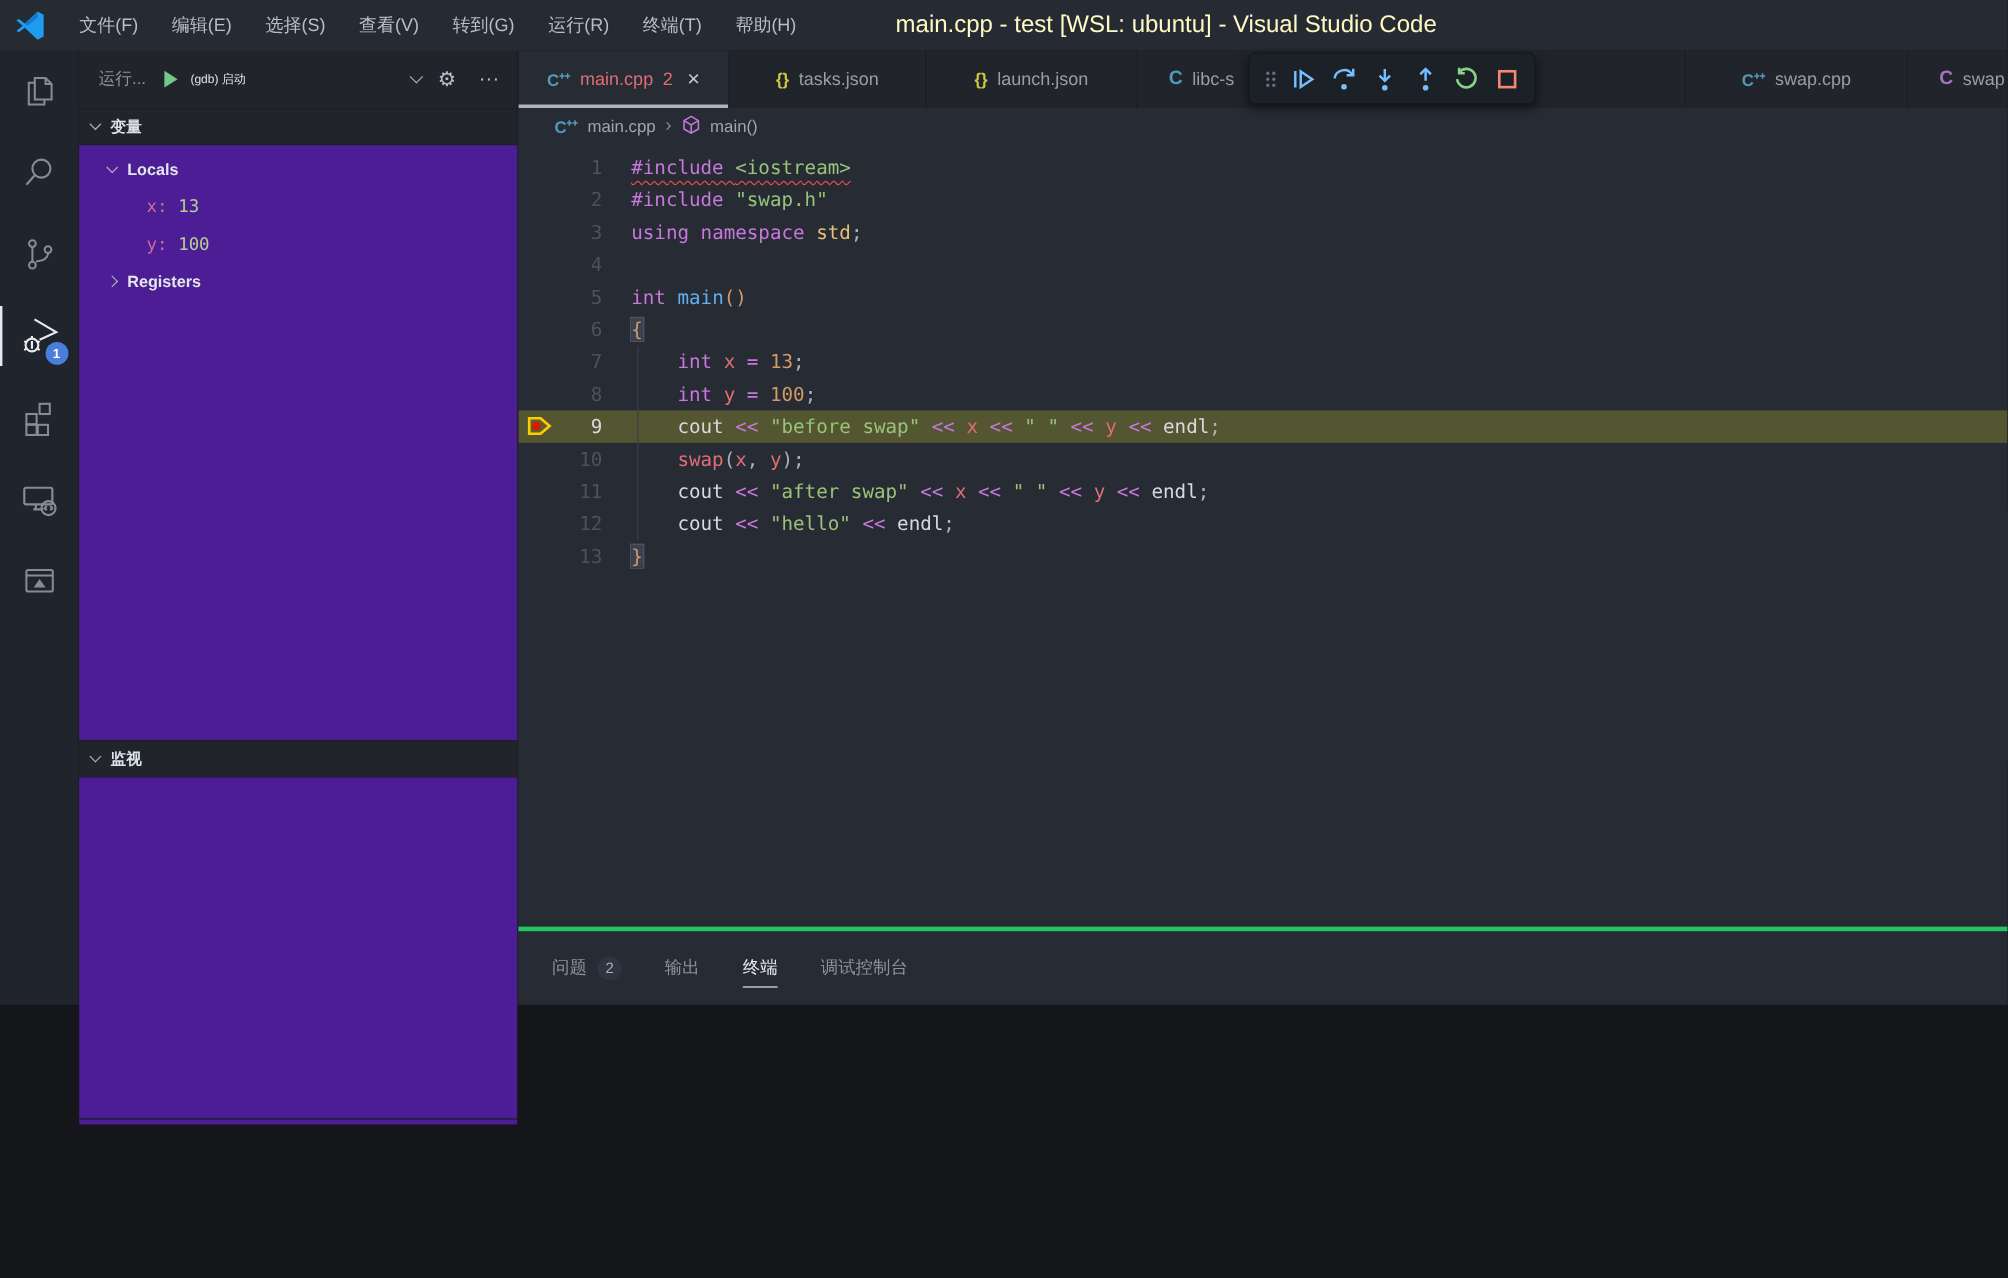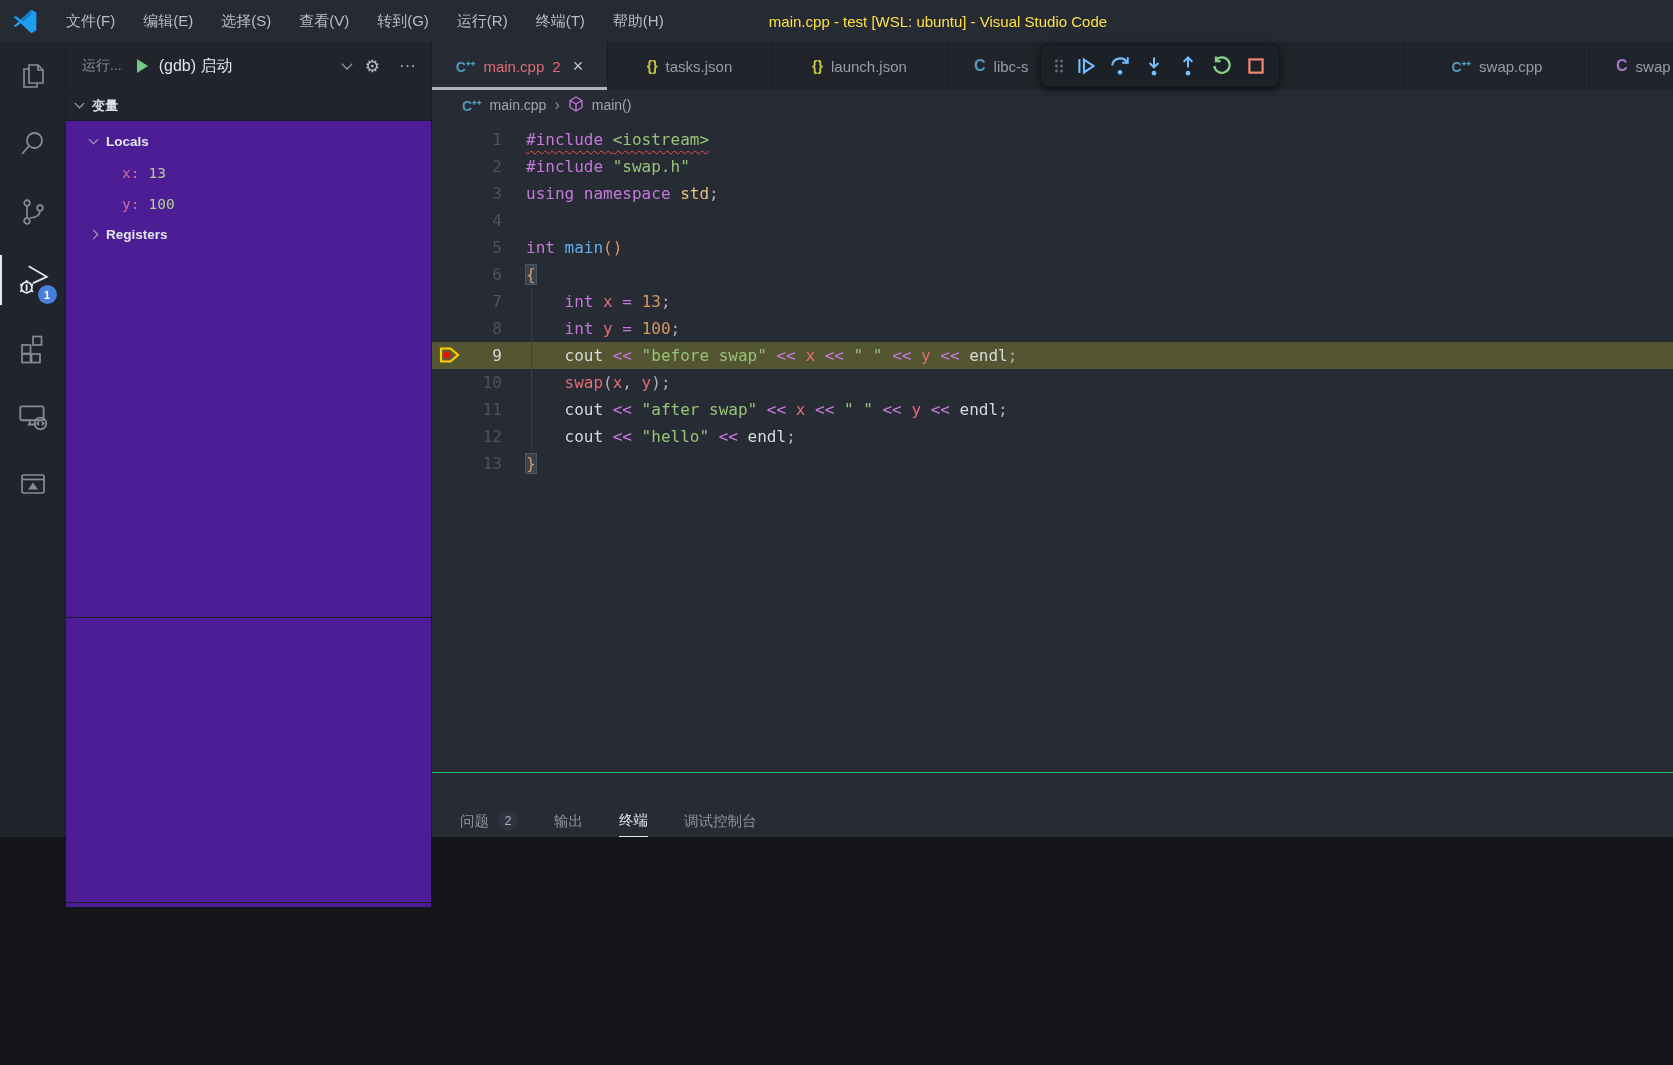--- a/index.html
+++ b/index.html
@@ -9,21 +9,21 @@
     display:flex; flex-direction:column; }
 
   
   .titlebar { height:42px; flex:0 0 42px; background:#262a33; display:flex;
     align-items:center; position:relative; }
   .logo { margin:0 14px 0 12px; display:flex; align-items:center; }
   .menus { display:flex; align-items:center; }
   .menu-item { color:#b7bdc9; font-size:15px; padding:0 14px; height:42px;
     display:flex; align-items:center; cursor:default; }
   .window-title { position:absolute; left:50%; top:0; transform:translateX(-20%);
-    height:42px; display:flex; align-items:center; color:#fde047; font-size:15px;
+    height:42px; display:flex; align-items:center; color:#fef9c3; font-size:20px;
     white-space:nowrap; }
 
   
   .main { flex:1; display:flex; min-height:0; }
 
   
   .activitybar { width:66px; flex:0 0 66px; background:#20242c; display:flex;
     flex-direction:column; align-items:center; border-right:1px solid #1a1d23; }
   .act-item { width:66px; height:68px; display:flex; align-items:center;
     justify-content:center; position:relative; color:#858c99; }
@@ -35,21 +35,21 @@
     display:flex; align-items:center; justify-content:center; font-weight:bold; }
 
   
   .sidebar { width:366px; flex:0 0 366px; background:#21252b; display:flex;
     flex-direction:column; border-right:1px solid #1a1d22; font-size:14px;text-align:right; }
   .debug-controls { height:48px; flex:0 0 48px; display:flex; align-items:center;
     padding:0 10px 0 16px; gap:9px; }
   .run-label { color:#8a909c; font-size:14px; }
   .play-icon { width:0; height:0; border-left:11px solid #75c78a;
     border-top:7px solid transparent; border-bottom:7px solid transparent; margin-left:6px; }
-  .config-name { color:#dfe3ea; font-size:16px; margin-left:2px; white-space:nowrap; }
+  .config-name { color:#dfe3ea; font-size:10px; margin-left:2px; white-space:nowrap; }
   .hdr-spacer { flex:1; }
   .icon-btn { color:#b6bcc8; font-size:17px; padding:2px 5px; }
   .chev { display:inline-block; width:8px; height:8px; border-right:1.6px solid #aab0bc;
     border-bottom:1.6px solid #aab0bc; }
   .chev.down { transform:rotate(45deg); margin-top:-4px; }
   .chev.right { transform:rotate(-45deg); }
   .chev.small { width:7px; height:7px; }
 
   .section-h { height:30px; flex:0 0 30px; display:flex; align-items:center;
     padding:0 12px 0 10px; gap:9px; background:#21252b; border-top:1px solid #1b1e24; }
@@ -120,22 +120,22 @@
   .indent-guide { position:absolute; left:99px; top:0; bottom:0;
     border-left:1px solid #3a3f49; }
   .squiggle { text-decoration-line:underline; text-decoration-style:wavy;
     text-decoration-color:#f14c4c; text-decoration-thickness:1px; text-underline-offset:5px; }
   .tok-kw{color:#c678dd} .tok-str{color:#98c379} .tok-var{color:#e06c75}
   .tok-num{color:#d19a66} .tok-fn{color:#61afef} .tok-type{color:#e5c07b}
   .tok-pln{color:#abb2bf} .tok-fg{color:#d7dae0} .tok-gold{color:#d19a66}
   .tok-goldbox{color:#d19a66; background:#3a414f; box-shadow:0 0 0 1px #4d5565;}
 
   
-  .panel { height:65px; flex:0 0 65px; border-top:1px solid #22c55e;
-    background:#272b34; display:flex; align-items:flex-end; padding-left:28px; gap:36px; }
+  .panel { height:65px; flex:0 0 65px; border-top:4px solid #22c55e;
+    background:#272b34; display:flex; align-items:center; padding-left:28px; gap:36px; }
   .panel-tab { display:flex; align-items:center; gap:9px; color:#8c93a0;
     font-size:14.5px; padding:6px 0; }
   .panel-tab.active { color:#e6e9ee; border-bottom:1.5px solid #e6e9ee; }
   .panel-badge { background:#2f3540; color:#aab1bd; width:20px; height:20px;
     border-radius:10px; display:flex; align-items:center; justify-content:center;
     font-size:12.5px; }
 </style>
 </head>
 <body>
 
@@ -248,20 +248,24 @@
               <span class="vname">y:</span>
               <span class="vval">100</span>
             </div>
           </div>
         <div class="tree-row lvl1">
           <span class="chev right small"></span>
           <span>Registers</span>
         </div>
       </div>
 
+      <div class="section-h">
+        <span class="chev down small"></span>
+        <span class="section-title">监视</span>
+      </div>
       <div class="section-body body-watch"></div>
 
       <div class="section-body body-stack" id="frames">
           <div class="frame-row">
             <span class="frame-fn">main()</span>
             <span class="frame-right">
               <span class="frame-file">main.cpp</span>
               <span class="frame-pos">9:1</span>
             </span>
           </div>

